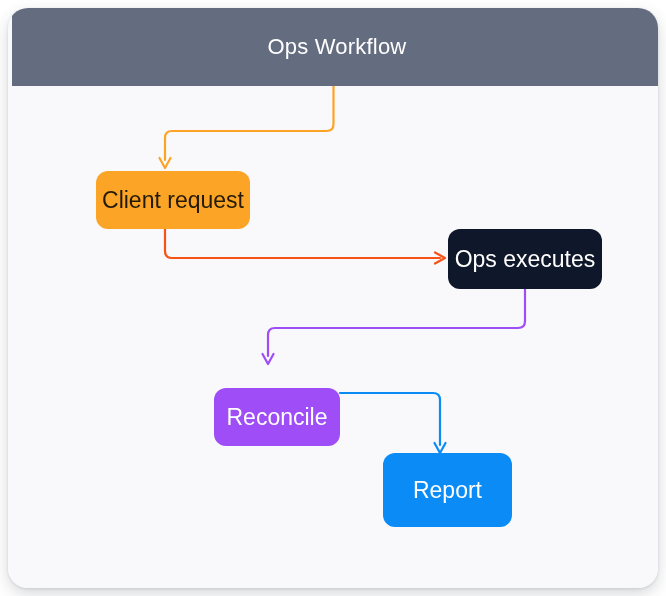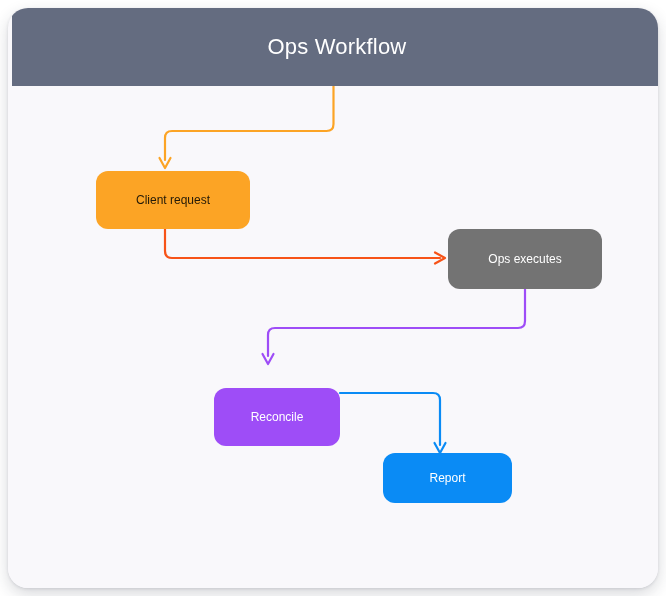--- a/index.html
+++ b/index.html
@@ -74,31 +74,31 @@
   }
 
   
   .node {
     position: absolute;
     border-radius: 12px;
     display: flex;
     align-items: center;
     justify-content: center;
     box-sizing: border-box;
-    font-size: 12px;
+    font-size: 23px;
     font-weight: 400;
     line-height: 1;
     white-space: nowrap;
   }
   .node-label {
     pointer-events: none;
   }
 
   .node-client   { background: #fca425; color: #231a08; }
-  .node-ops      { background: #737373; color: #ffffff; }
+  .node-ops      { background: #0f172a; color: #ffffff; }
   .node-recon    { background: #9e4df7; color: #ffffff; margin-top: 24px; }
   .node-report   { background: #0a8bf5; color: #ffffff; }
 </style>
 </head>
 <body>
 
 <div id="canvas">
 
   <div class="card">
 
@@ -136,19 +136,19 @@
       </div>
 
       <div class="node node-ops" style="left:440px; top:143px; width:154px; height:60px;">
         <span class="node-label">Ops executes</span>
       </div>
 
       <div class="node node-recon" style="left:206px; top:278px; width:126px; height:58px;">
         <span class="node-label">Reconcile</span>
       </div>
 
-      <div class="node node-report" style="left:375px; top:367px; width:129px; height:50px;">
+      <div class="node node-report" style="left:375px; top:367px; width:129px; height:74px;">
         <span class="node-label">Report</span>
       </div>
 
     </div>
   </div>
 </div>
 
 </body></html>

